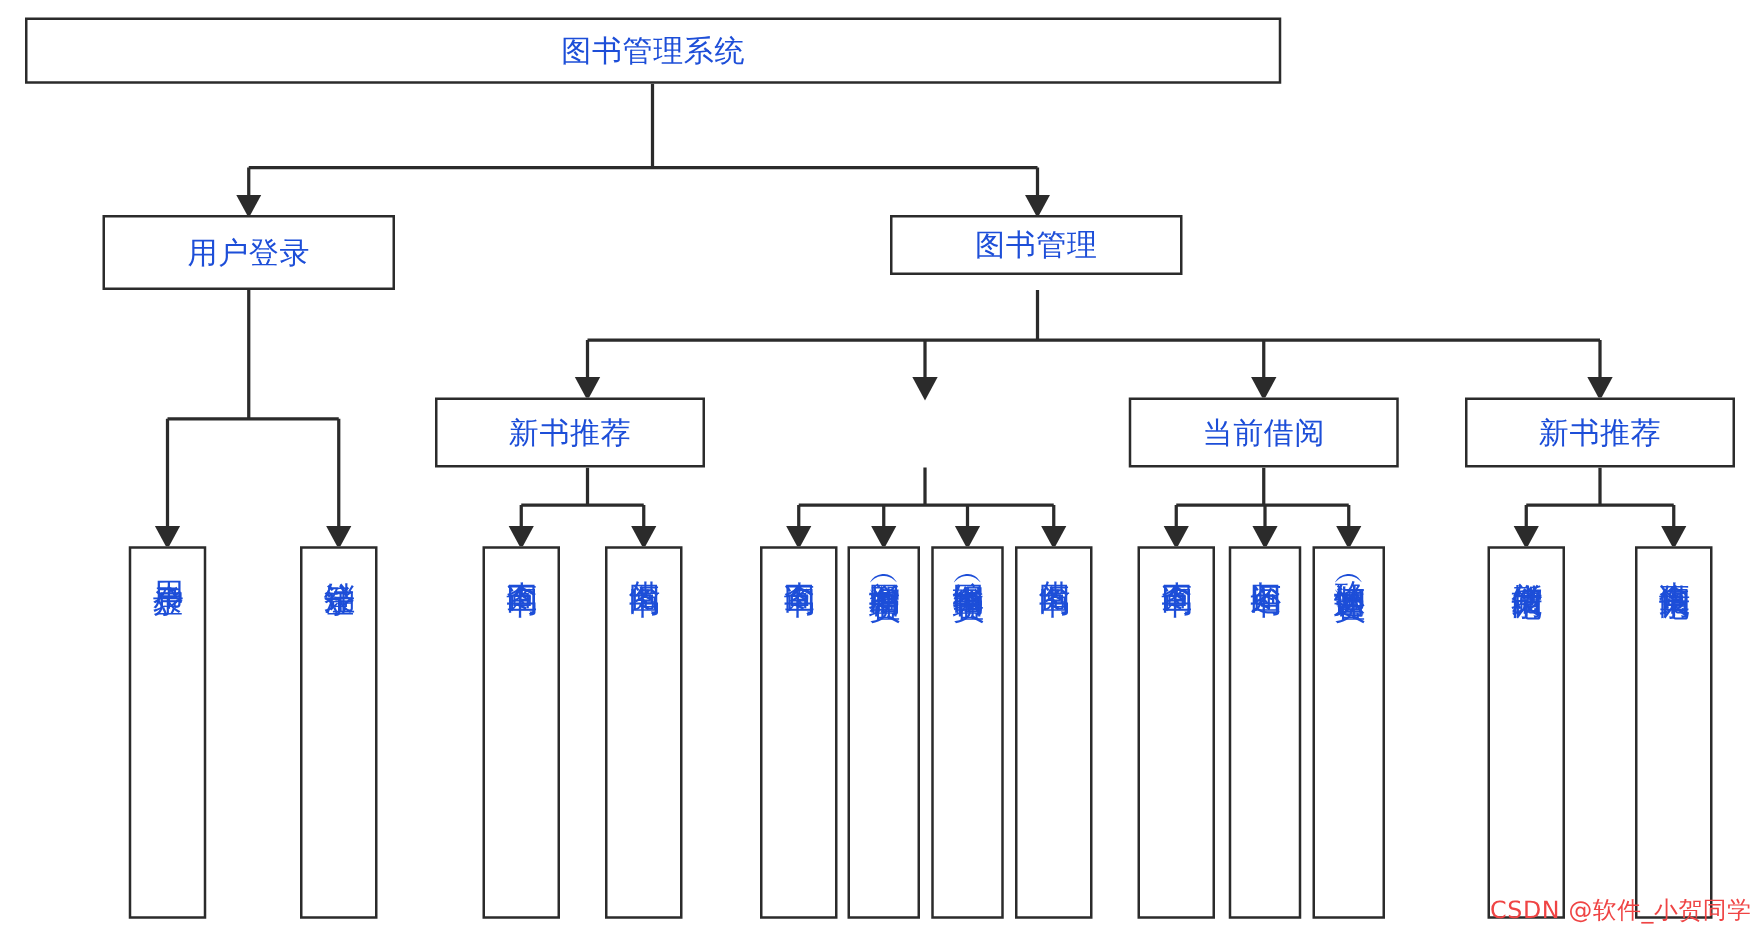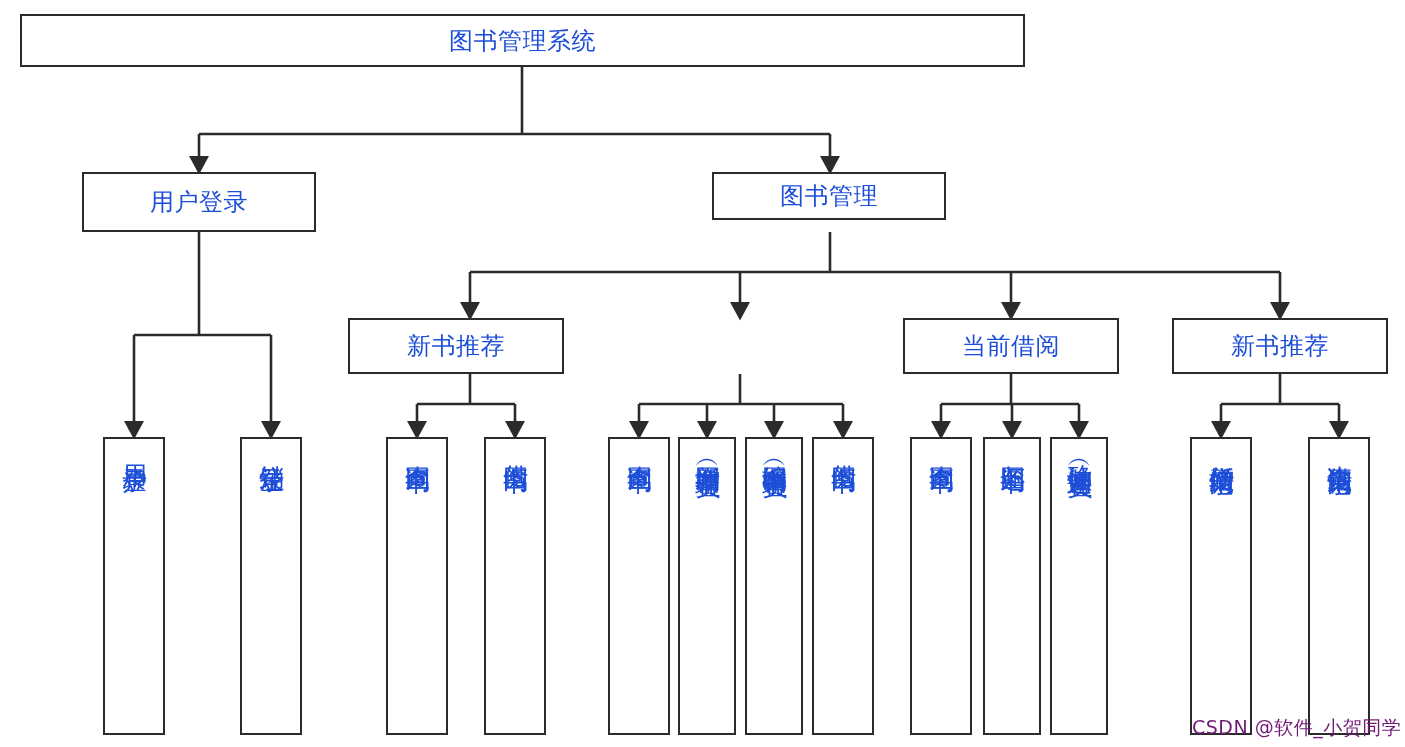--- a/index.html
+++ b/index.html
@@ -58,21 +58,21 @@
     white-space: nowrap;
     display: block;
   }
   .vcenter {
     align-items: center;
     padding-top: 0;
   }
   .watermark {
     position: absolute;
     font-size: 19px;
-    color: #701a75;
+    color: #ef4444;
     white-space: nowrap;
     letter-spacing: 0.5px;
   }
 </style>
 </head>
 <body>
 
 <div id="diagram-root">
 
   <svg class="connector-layer" viewBox="0 0 1405 747" xmlns="http://www.w3.org/2000/svg">

